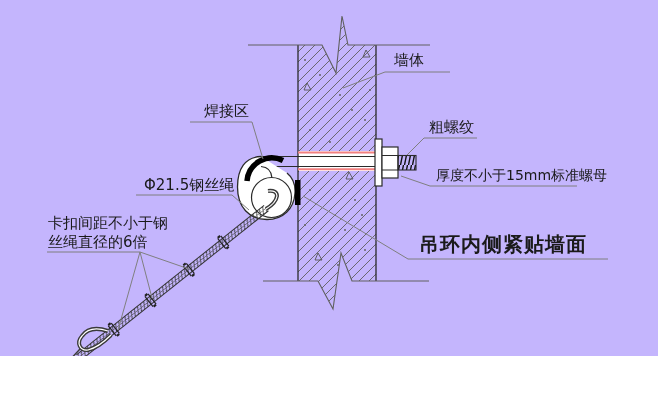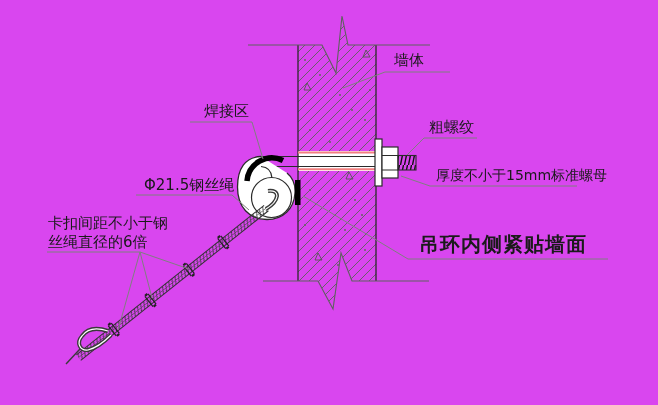--- a/index.html
+++ b/index.html
@@ -1,17 +1,17 @@
 <!DOCTYPE html>
 <html><head>
 <meta charset="utf-8">
 <style>
   html,body{margin:0;padding:0;background:#fff;}
   .stage{
-    position:relative;width:658px;height:405px;background:#d946ef;overflow:hidden;
+    position:relative;width:658px;height:356px;background:#c4b5fd;overflow:hidden;
     font-family:"DejaVu Sans",sans-serif;
   }
   svg{display:block;}
   text{fill:#1a1a1a;font-family:"DejaVu Sans",sans-serif;}
   .lbl{font-size:15px;}
   .lbl-sm{font-size:14px;}
   .lbl-lg{font-size:20px;font-weight:bold;letter-spacing:1px;}
 </style>
 </head>
 <body>

